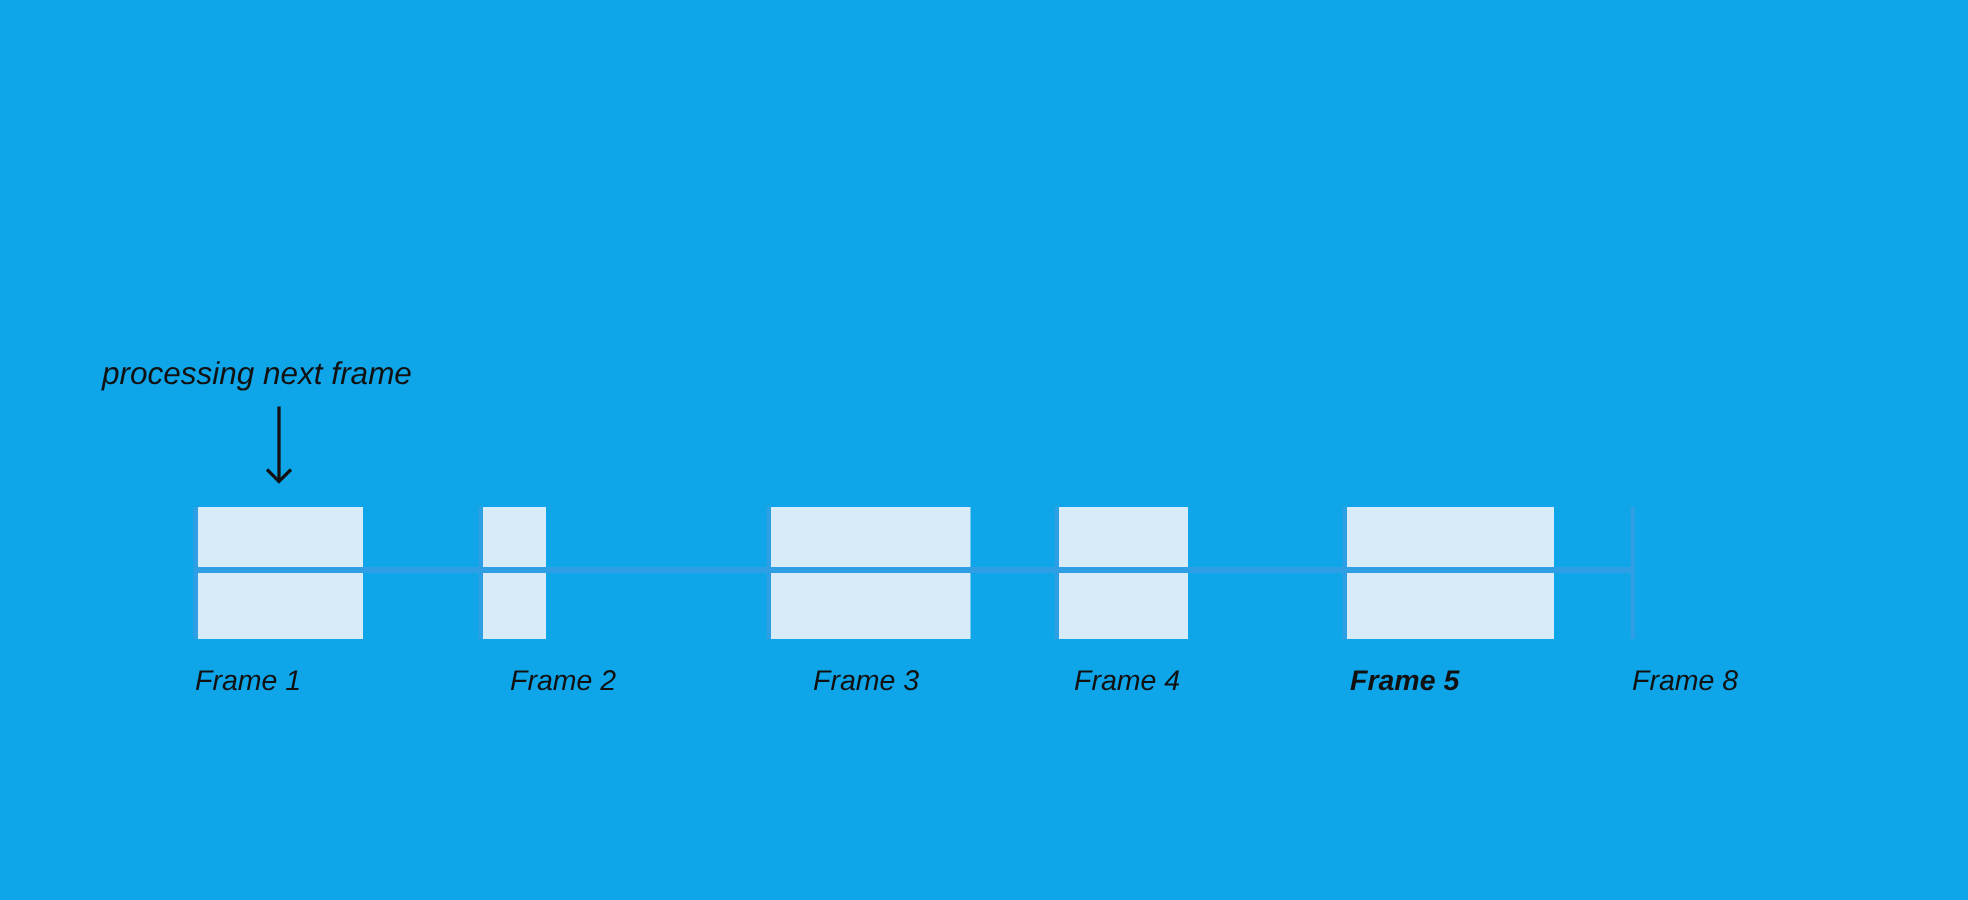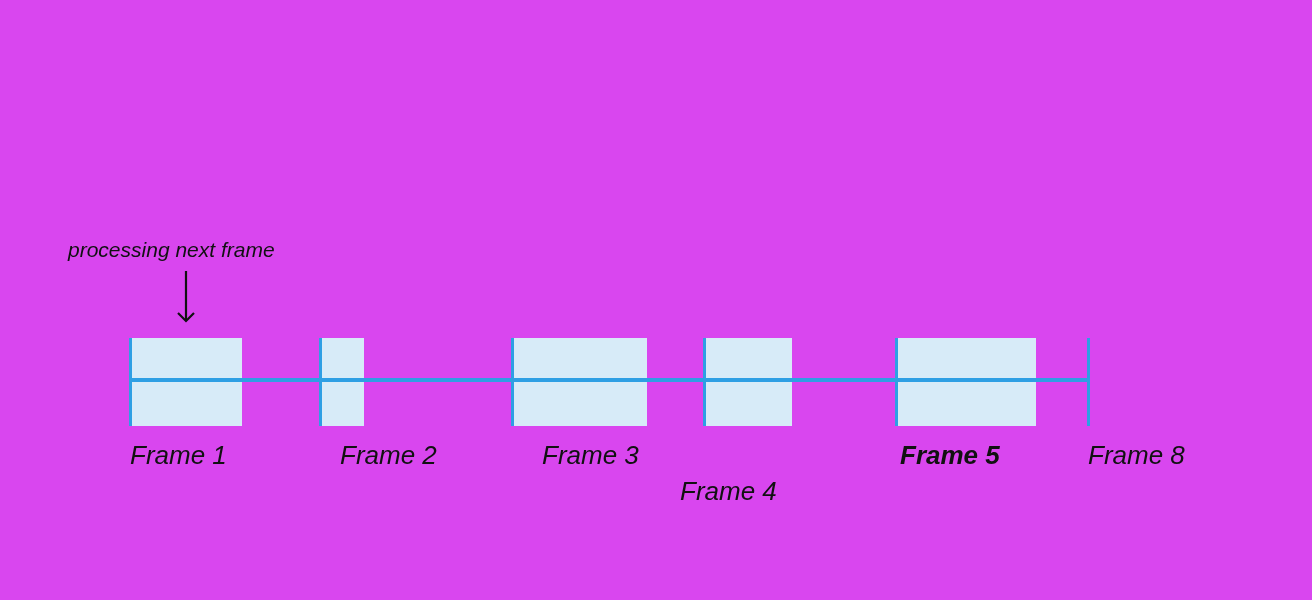--- a/index.html
+++ b/index.html
@@ -4,21 +4,21 @@
 <style>
   html, body {
     margin: 0;
     padding: 0;
     background: #ffffff;
   }
   .canvas {
     position: relative;
     width: 1312px;
     height: 600px;
-    background: #d946ef;
+    background: #0ea5e9;
     overflow: hidden;
     font-family: "Liberation Sans", sans-serif;
   }
   .annotation {
     position: absolute;
     left: 68px;
     top: 238px;
     font-style: italic;
     font-size: 21px;
     line-height: 24px;
@@ -46,21 +46,21 @@
   .frame-tick {
     position: absolute;
     width: 3px;
     background: #2E9FE4;
     z-index: 3;
   }
   .frame-label {
     position: absolute;
     top: 442px;
     font-style: italic;
-    font-size: 26px;
+    font-size: 19px;
     line-height: 26px;
     color: #111111;
     white-space: nowrap;
     z-index: 1;
   }
 </style>
 </head>
 <body>
 
 <div class="canvas">
@@ -79,21 +79,21 @@
       <div class="frame-tick" style="left: 129px; top: 338px; height: 88px; background: rgb(46, 159, 228);"></div>
       <div class="frame-label" style="left: 130px; color: rgb(17, 17, 17);">Frame 1</div>
       <div class="frame-block" style="left: 320px; width: 44px; top: 338px; height: 88px; background: rgb(215, 235, 248);"></div>
       <div class="frame-tick" style="left: 319px; top: 338px; height: 88px; background: rgb(46, 159, 228);"></div>
       <div class="frame-label" style="left: 340px; color: rgb(17, 17, 17);">Frame 2</div>
       <div class="frame-block" style="left: 512px; width: 135px; top: 338px; height: 88px; background: rgb(215, 235, 248);"></div>
       <div class="frame-tick" style="left: 511px; top: 338px; height: 88px; background: rgb(46, 159, 228);"></div>
       <div class="frame-label" style="left: 512px; color: rgb(17, 17, 17); margin-left: 30px;">Frame 3</div>
       <div class="frame-block" style="left: 704px; width: 88px; top: 338px; height: 88px; background: rgb(215, 235, 248);"></div>
       <div class="frame-tick" style="left: 703px; top: 338px; height: 88px; background: rgb(46, 159, 228);"></div>
-      <div class="frame-label" style="left: 680px; color: rgb(17, 17, 17); margin-top: 36px;">Frame 4</div>
+      <div class="frame-label" style="left: 716px; color: rgb(17, 17, 17);">Frame 4</div>
       <div class="frame-block" style="left: 896px; width: 140px; top: 338px; height: 88px; background: rgb(215, 235, 248);"></div>
       <div class="frame-tick" style="left: 895px; top: 338px; height: 88px; background: rgb(46, 159, 228);"></div>
       <div class="frame-label" style="left: 900px; color: rgb(17, 17, 17); font-weight: bold;">Frame 5</div>
       <div class="frame-tick" style="left: 1087px; top: 338px; height: 88px; background: rgb(46, 159, 228);"></div>
       <div class="frame-label" style="left: 1088px; color: rgb(17, 17, 17);">Frame 8</div>
     </div>
 
 </div>
 
 </body></html>

